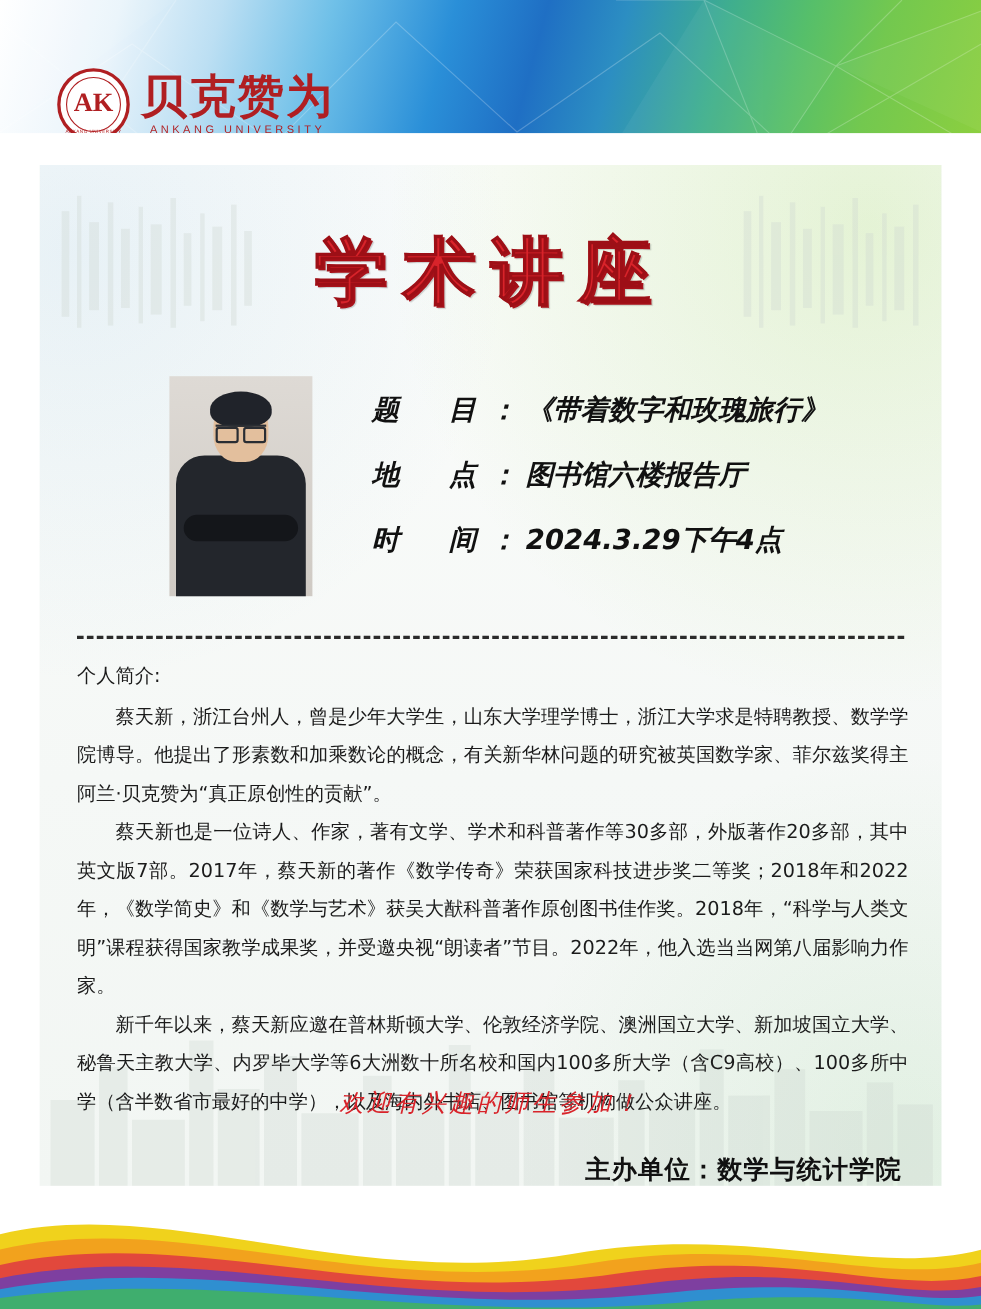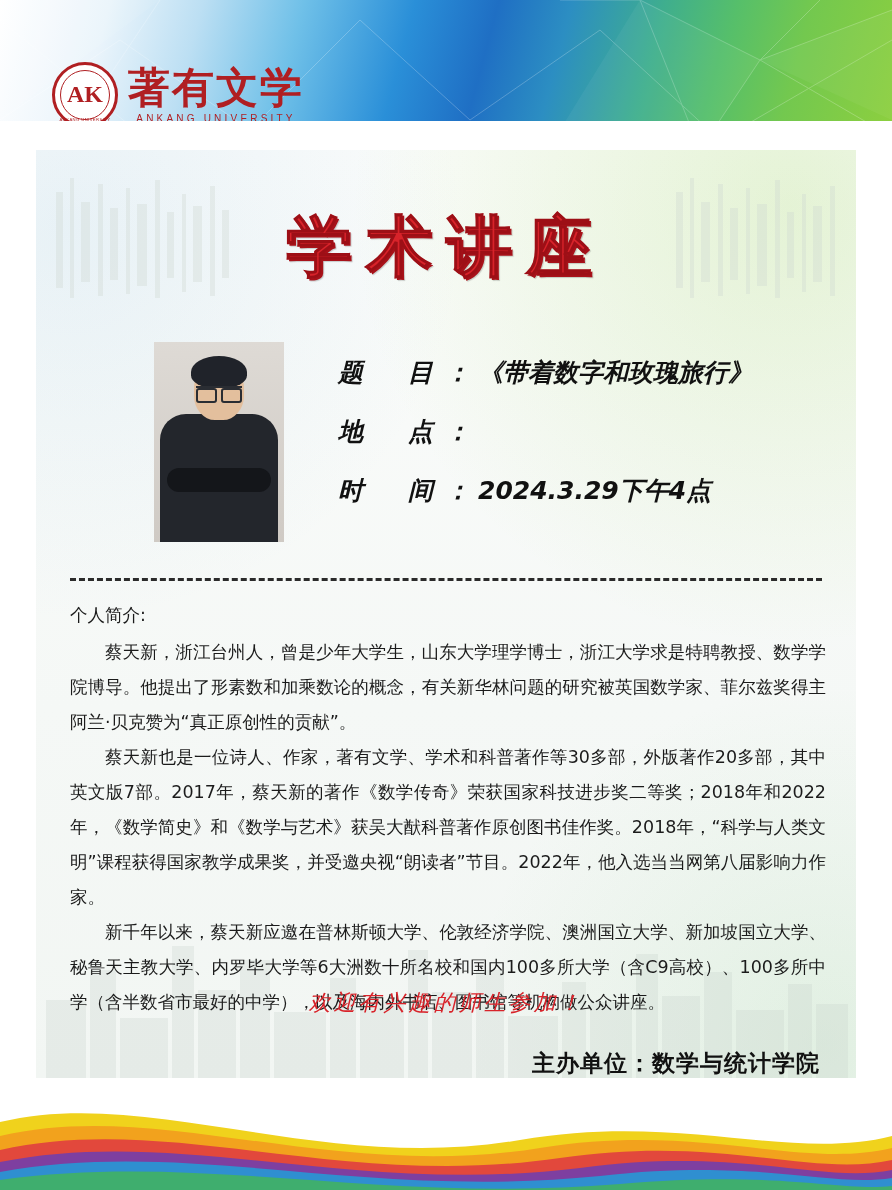--- a/index.html
+++ b/index.html
@@ -356,21 +356,21 @@
         </g>
       </svg>
     </div>
 
     <div class="logo-wrap">
       <div class="logo-seal">
         <div class="mark">AK</div>
         <div class="ring-text">ANKANG UNIVERSITY</div>
       </div>
       <div>
-        <div class="logo-cn">著有文学</div>
+        <div class="logo-cn">贝克赞为</div>
         <div class="logo-en">ANKANG   UNIVERSITY</div>
       </div>
     </div>
   </div>
 
   <div class="panel">
     <div class="panel-bgtint"></div>
 
     <div class="panel-bars">
       <svg width="820" height="150" viewBox="0 0 820 150" xmlns="http://www.w3.org/2000/svg">
@@ -445,20 +445,21 @@
 
       <div class="info-lines">
         <div class="info-line">
           <span class="info-label">题　目</span>
           <span class="info-colon">：</span>
           <span class="info-value">《带着数字和玫瑰旅行》</span>
         </div>
         <div class="info-line">
           <span class="info-label">地　点</span>
           <span class="info-colon">：</span>
+          <span class="info-value">图书馆六楼报告厅</span>
         </div>
         <div class="info-line">
           <span class="info-label">时　间</span>
           <span class="info-colon">：</span>
           <span class="info-value">2024.3.29下午4点</span>
         </div>
       </div>
     </div>
 
     <div class="divider"></div>

